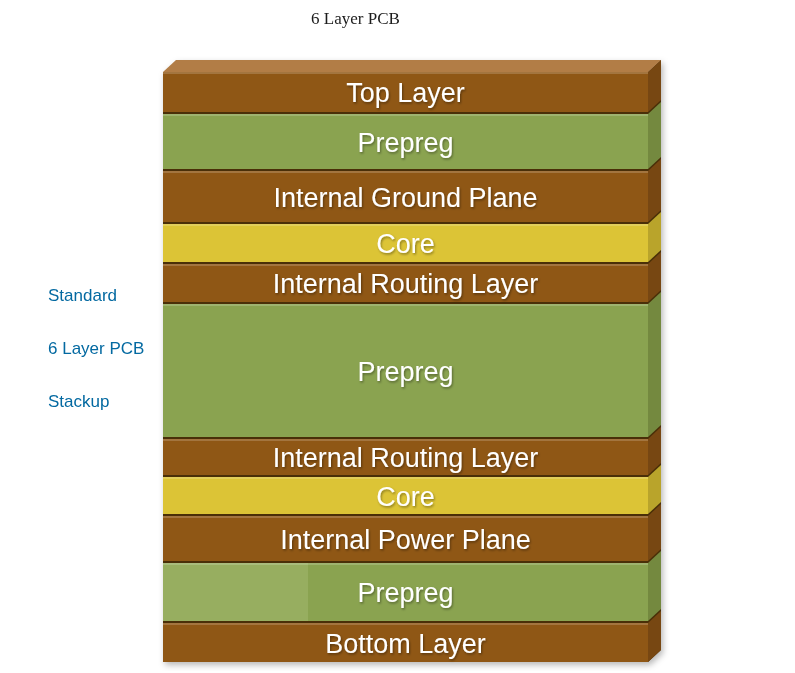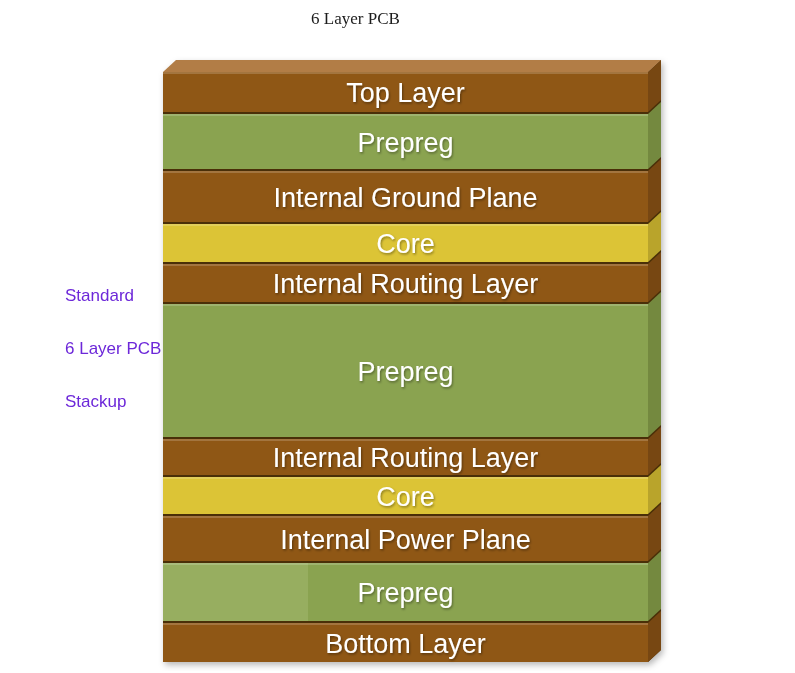--- a/index.html
+++ b/index.html
@@ -21,25 +21,25 @@
     top: 9px;
     width: 195px;
     text-align: center;
     font-family: "Liberation Serif", serif;
     font-size: 17px;
     color: #1c1c1c;
     white-space: nowrap;
   }
   #side-caption {
     position: absolute;
-    left: 65px;
+    left: 48px;
     top: 286px;
     font-family: "Liberation Sans", sans-serif;
     font-size: 17px;
-    color: #6d28d9;
+    color: #0369a1;
   }
   #side-caption .caption-line {
     display: block;
     margin-bottom: 33px;
     white-space: nowrap;
   }
   #stack-svg {
     position: absolute;
     left: 0;
     top: 0;

